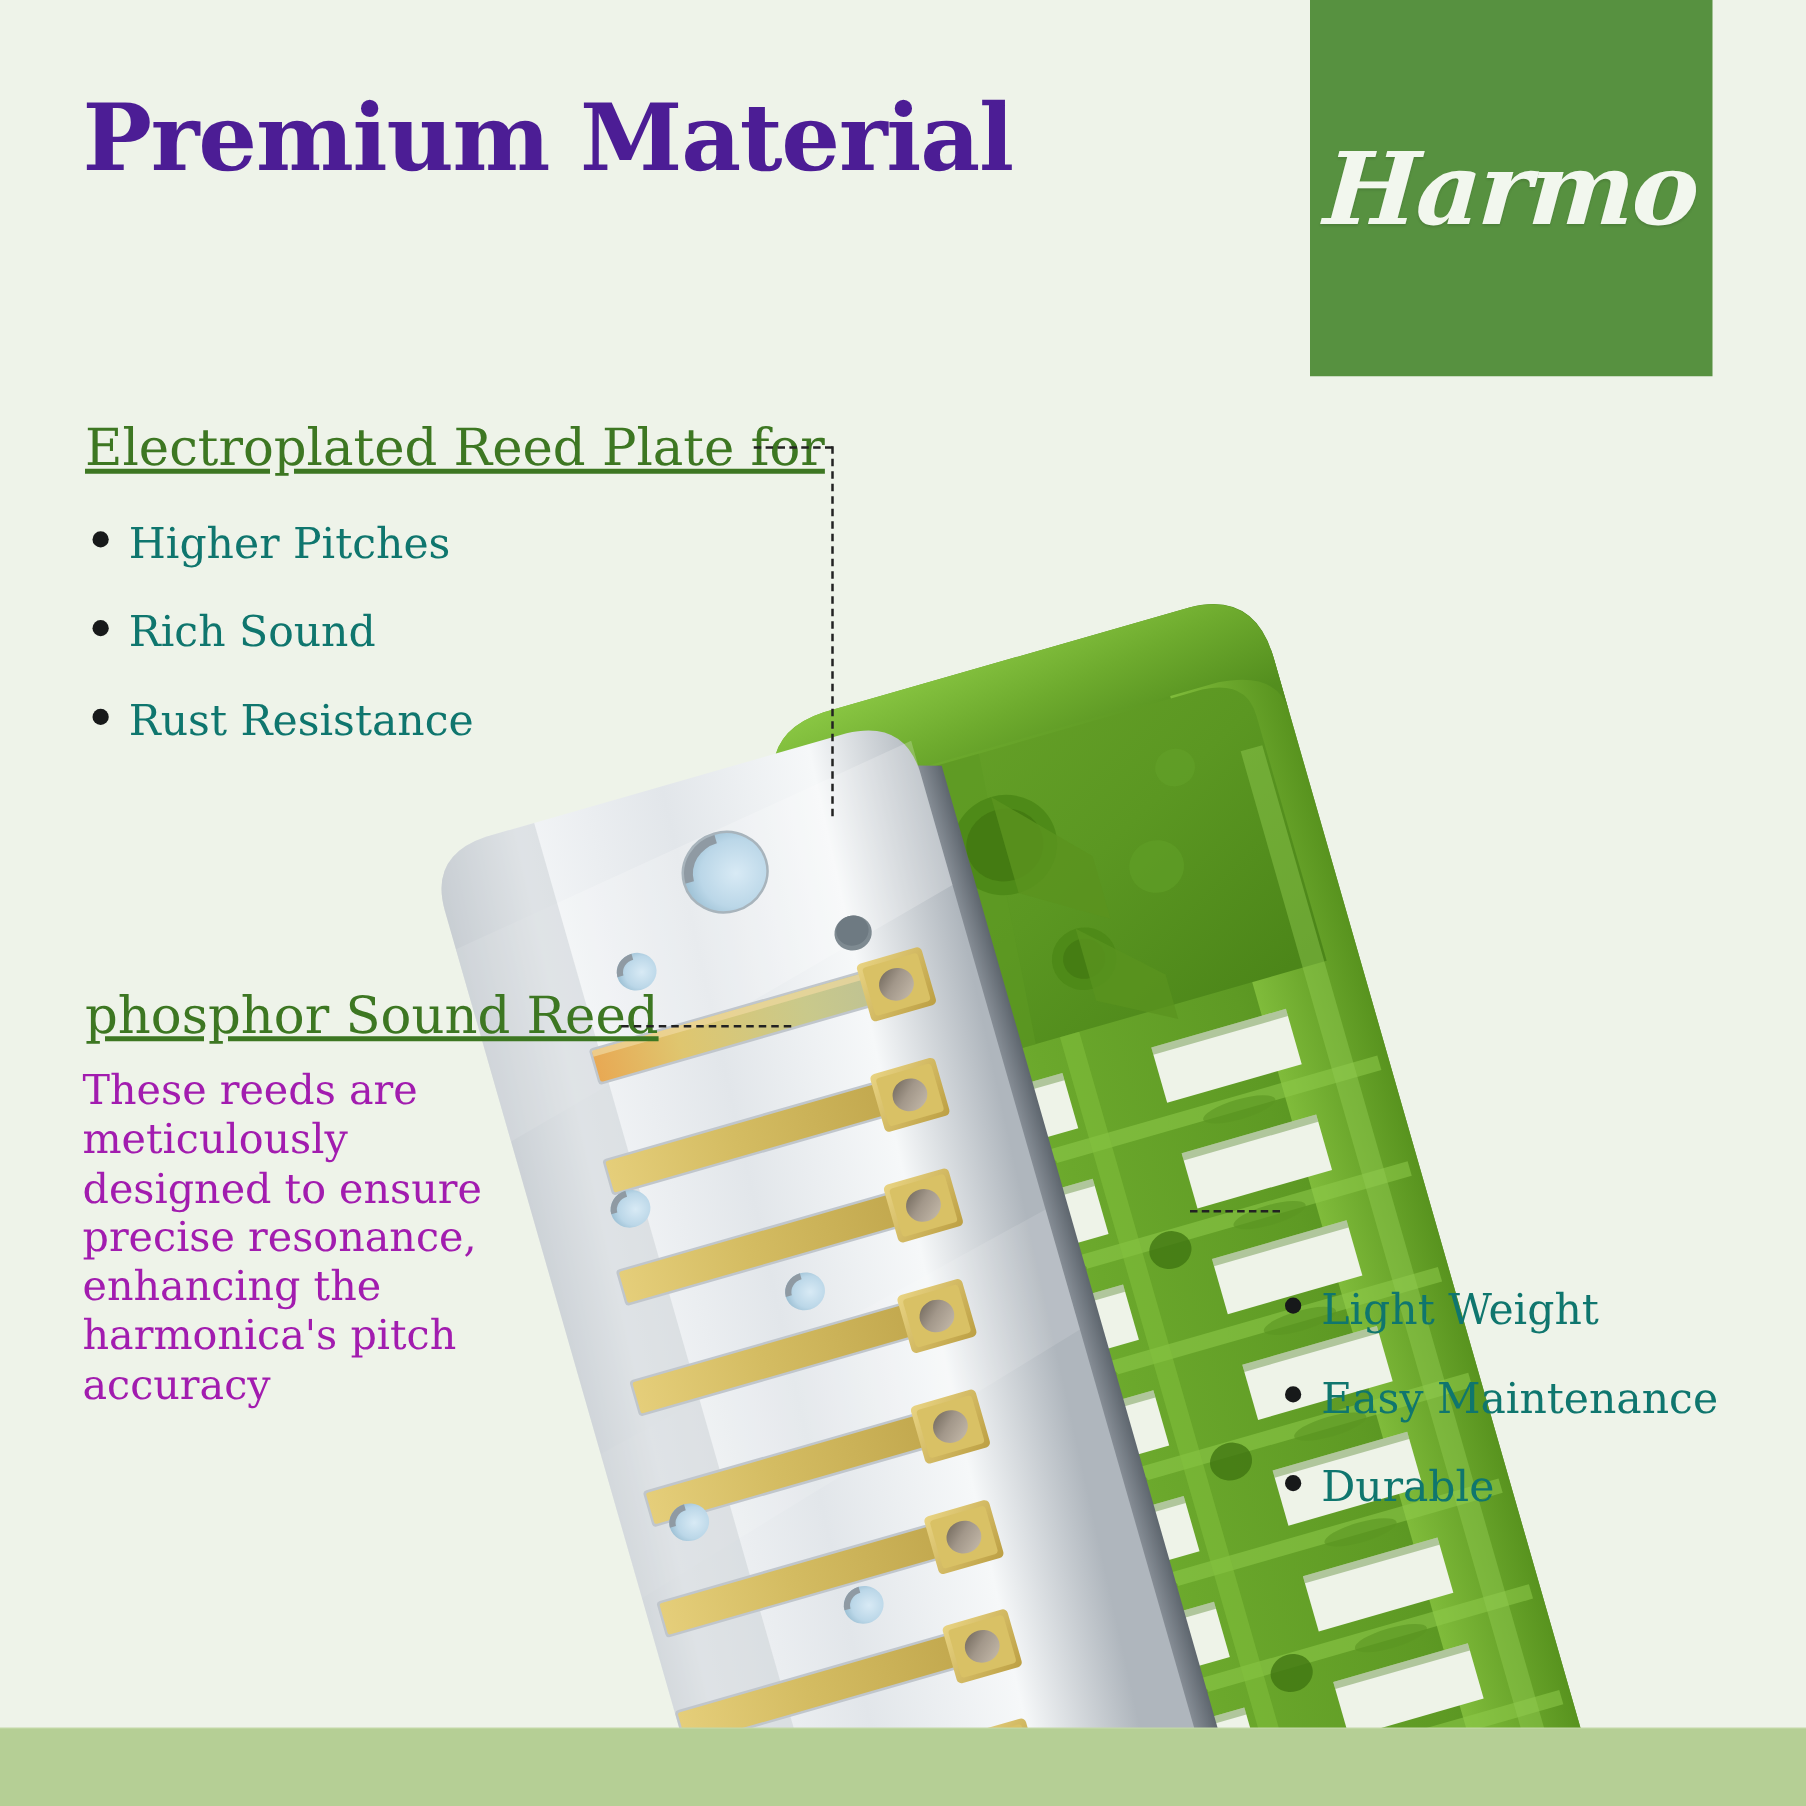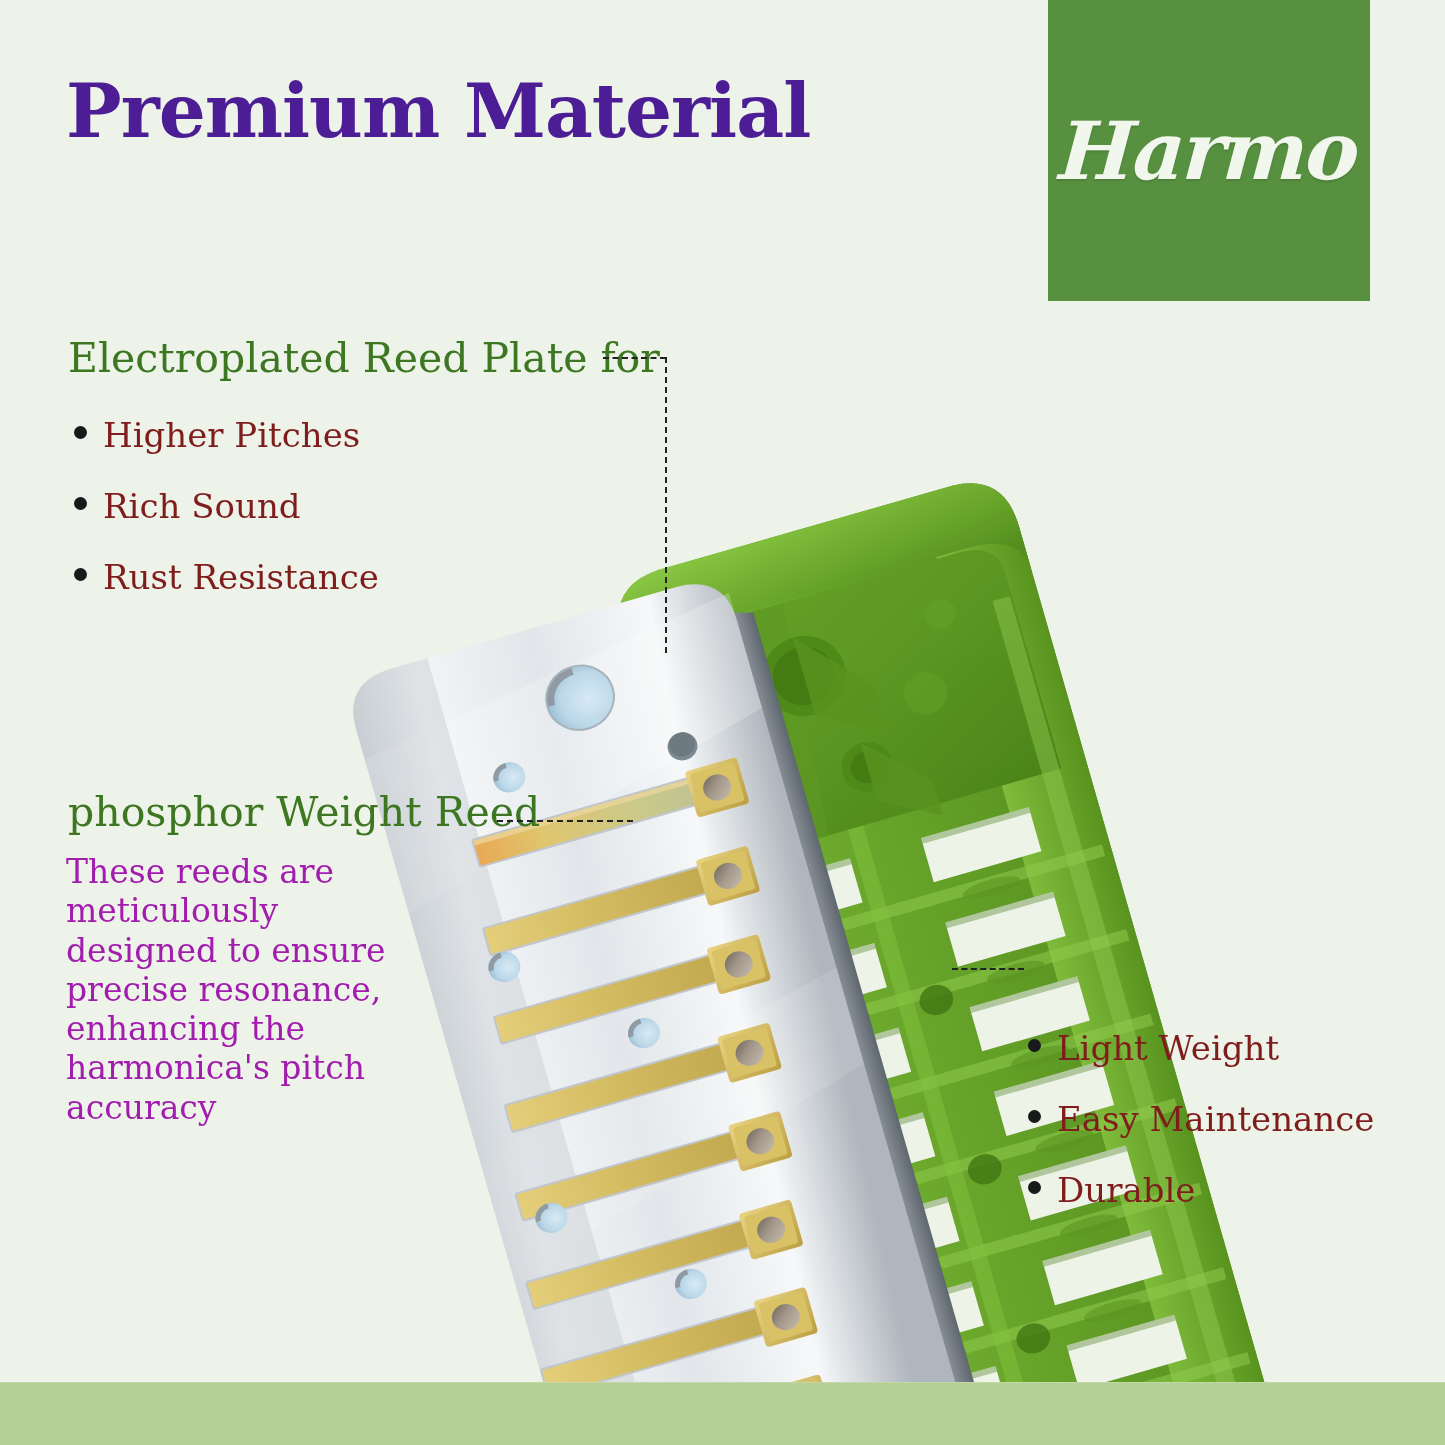--- a/index.html
+++ b/index.html
@@ -38,30 +38,31 @@
     color:#4c1d95;letter-spacing:-1px;
     white-space:nowrap;
   }
 
   
   .callout-head{
     position:absolute;
     font-family:"DejaVu Serif", serif;
     font-weight:400;font-size:41px;color:#3D7722;
     white-space:nowrap;
+    text-decoration:underline;
   }
   .c1-head{left:68px;top:334px;}
   .c2-head{left:68px;top:788px;}
   .c3-head{left:1032px;top:945px;}
 
   .bullets{position:absolute;}
   .bullets .bl{
     display:flex;align-items:baseline;
     font-family:"DejaVu Serif", serif;
-    font-size:34px;color:#7f1d1d;white-space:nowrap;
+    font-size:34px;color:#0f766e;white-space:nowrap;
   }
   .bullets .dot{
     display:inline-block;width:13px;height:13px;border-radius:50%;
     background:#17191A;margin-right:16px;flex:none;
     position:relative;top:-8px;
   }
   .c1-bul{left:74px;top:415px;}
   .c1-bul .bl{margin-bottom:31px;}
   .c3-bul{left:1028px;top:1028px;text-align:center;}
   .c3-bul .bl{margin-bottom:31px;}
@@ -396,21 +397,21 @@
     <div class="bl">
       <span class="dot"></span>
       <span>Rich Sound</span>
     </div>
     <div class="bl">
       <span class="dot"></span>
       <span>Rust Resistance</span>
     </div>
   </div>
 
-  <div class="callout-head c2-head">phosphor Weight Reed</div>
+  <div class="callout-head c2-head">phosphor Sound Reed</div>
   <div class="body-text">These reeds are meticulously designed to ensure precise resonance, enhancing the harmonica's pitch accuracy</div>
 
   <div class="bullets c3-bul">
     <div class="bl">
       <span class="dot"></span>
       <span>Light Weight</span>
     </div>
     <div class="bl">
       <span class="dot"></span>
       <span>Easy Maintenance</span>

